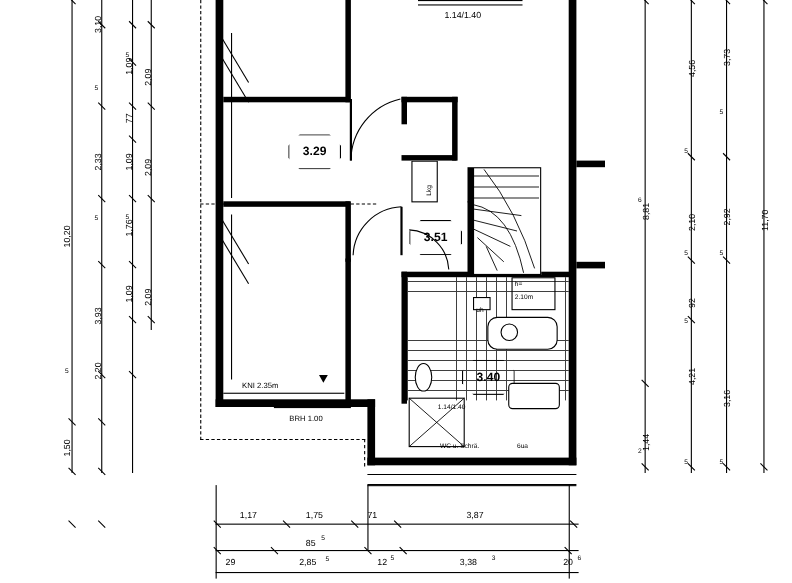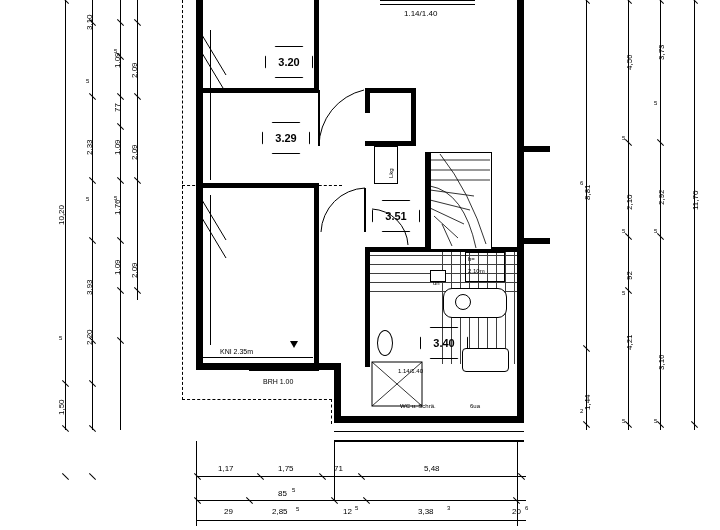--- a/index.html
+++ b/index.html
@@ -126,23 +126,20 @@
   <div class="wallfill" style="left:365px;top:88px;width:51px;height:5px;"></div>
   <div class="wallfill" style="left:365px;top:247px;width:155px;height:5px;"></div>
   <div class="wallfill" style="left:365px;top:247px;width:5px;height:120px;"></div>
   <div class="wallfill" style="left:425px;top:183px;width:5px;height:65px;"></div>
   <div class="wallfill" style="left:425px;top:152px;width:5px;height:32px;"></div>
 
   <div class="ln h" style="left:380px;top:0;width:95px;"></div>
   <div class="ln h" style="left:380px;top:4px;width:95px;"></div>
   <div class="lbl" style="left:404px;top:10px;">1.14/1.40</div>
 
-  <div class="room" style="left:265px;top:46px;">
-      <span>3.20</span>
-    </div>
   <div class="room" style="left:262px;top:122px;">
       <span>3.29</span>
     </div>
   <div class="room" style="left:372px;top:200px;">
       <span>3.51</span>
     </div>
   <div class="room" style="left:420px;top:327px;">
       <span>3.40</span>
     </div>
 
@@ -271,28 +268,28 @@
 
   <div class="dim-tick" style="left:193px;top:500px;transform:rotate(45deg);"></div>
   <div class="dim-tick" style="left:245px;top:500px;transform:rotate(45deg);"></div>
   <div class="dim-tick" style="left:330px;top:500px;transform:rotate(45deg);"></div>
   <div class="dim-tick" style="left:362px;top:500px;transform:rotate(45deg);"></div>
   <div class="dim-tick" style="left:512px;top:500px;transform:rotate(45deg);"></div>
 
   <div class="lbl" style="left:218px;top:465px;">1,17</div>
   <div class="lbl" style="left:278px;top:465px;">1,75</div>
   <div class="lbl" style="left:334px;top:465px;">71</div>
-  <div class="lbl" style="left:424px;top:465px;">5,48</div>
+  <div class="lbl" style="left:424px;top:465px;">3,87</div>
 
   <div class="lbl" style="left:278px;top:490px;">85</div>
   <div class="lbl" style="left:272px;top:508px;">2,85</div>
   <div class="lbl" style="left:343px;top:508px;">12</div>
   <div class="lbl" style="left:418px;top:508px;">3,38</div>
   <div class="lbl" style="left:512px;top:508px;">20</div>
-  <div class="lbl" style="left:205px;top:508px;margin-left:19px;">29</div>
+  <div class="lbl" style="left:205px;top:508px;">29</div>
 
   <div class="smalltxt" style="left:292px;top:487px;">5</div>
   <div class="smalltxt" style="left:296px;top:506px;">5</div>
   <div class="smalltxt" style="left:355px;top:505px;">5</div>
   <div class="smalltxt" style="left:447px;top:505px;">3</div>
   <div class="smalltxt" style="left:525px;top:505px;">6</div>
 
   <div class="ln v" style="left:517px;top:441px;height:85px;"></div>
   <div class="ln v" style="left:196px;top:441px;height:85px;"></div>
   <div class="ln v" style="left:334px;top:441px;height:60px;"></div>

